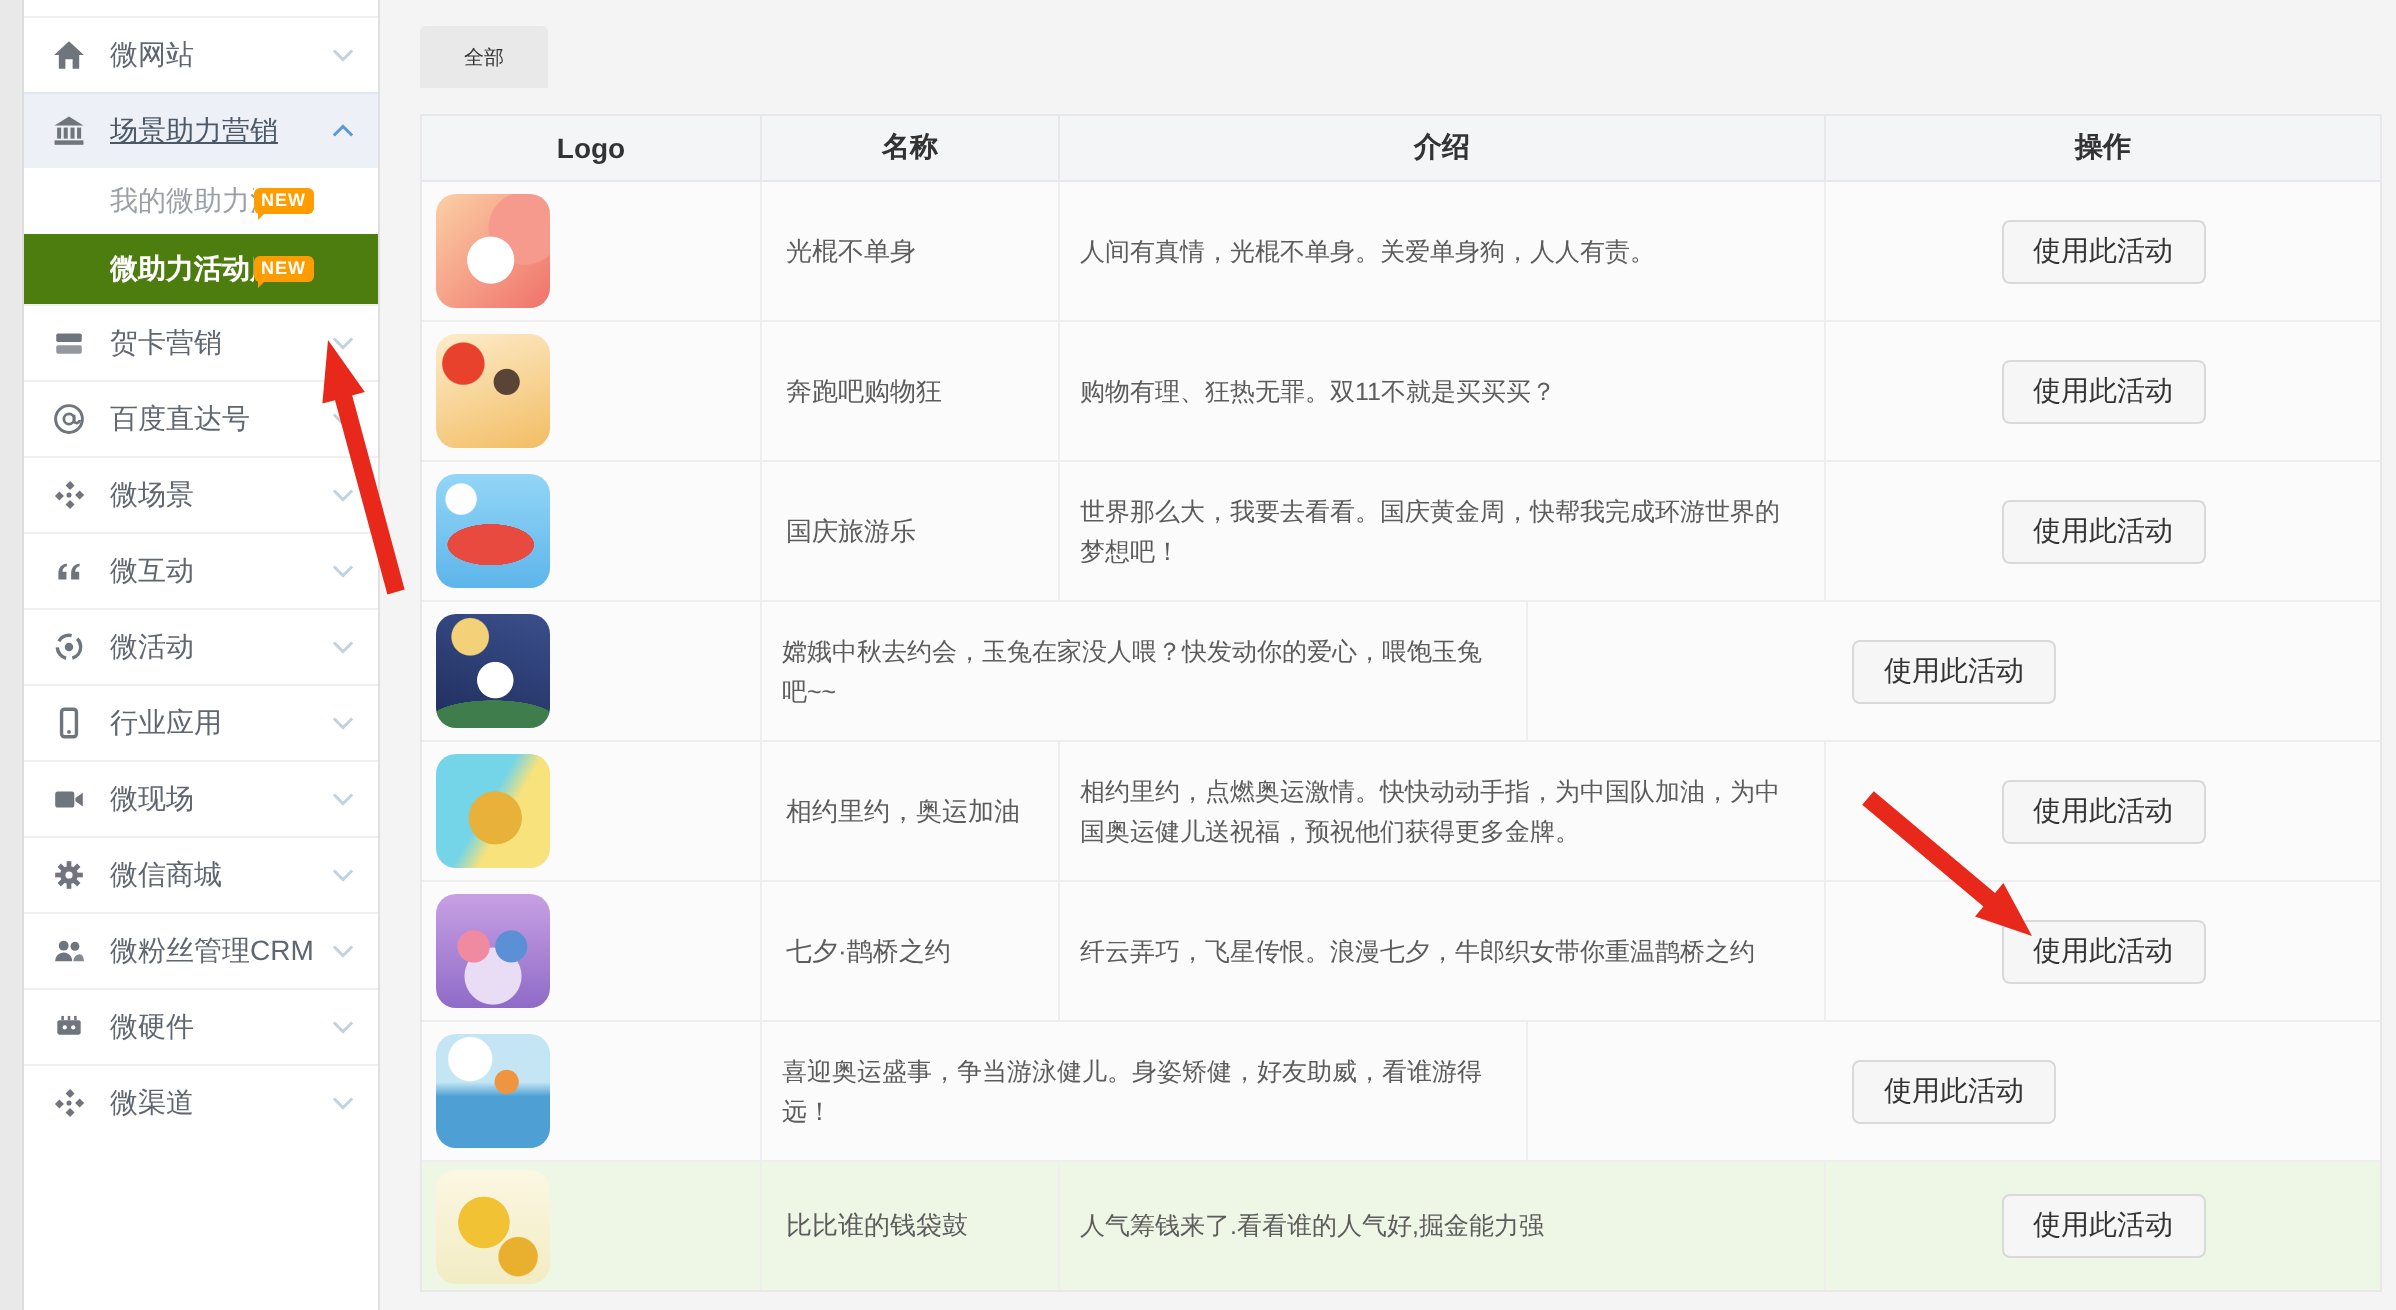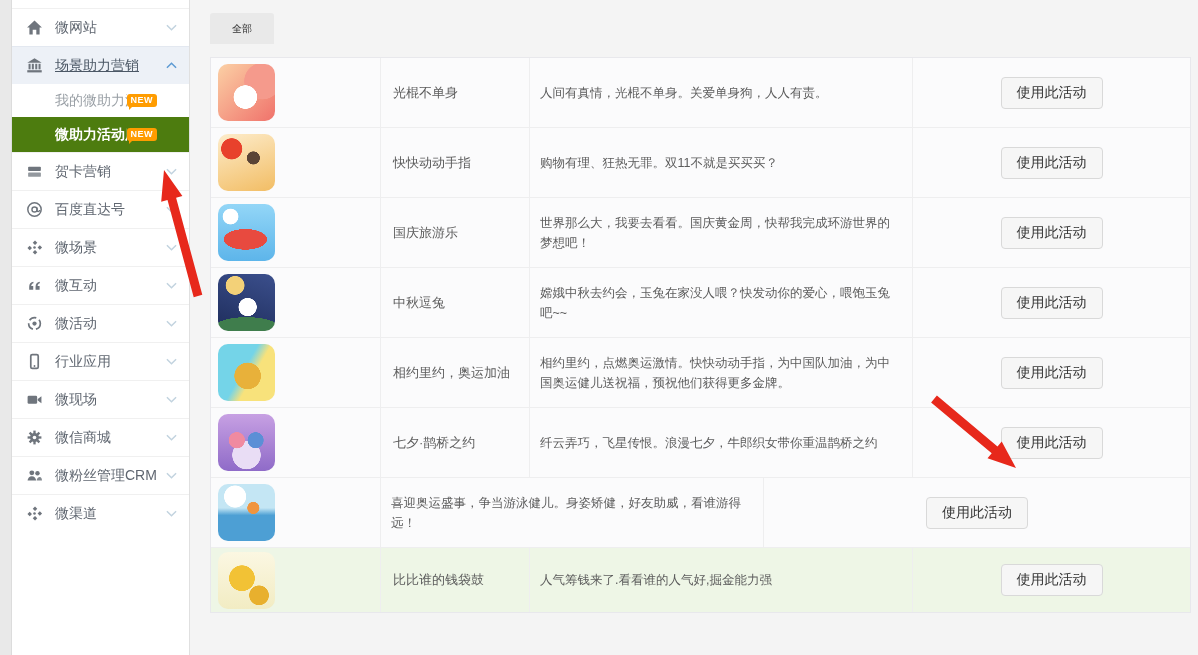--- a/index.html
+++ b/index.html
@@ -264,20 +264,40 @@
           </svg>
         </span>
       <span class="lbl">微粉丝管理CRM</span>
       <span class="chev">
           <svg viewBox="0 0 12 7">
             <path d="M1 1l5 5 5-5" fill="none" stroke="currentColor" stroke-width="1.6"></path>
           </svg>
         </span>
     </div>
 
+    <div class="side-item">
+      <span class="ic">
+          <svg viewBox="0 0 16 16">
+            <rect x="2.5" y="4.8" width="11" height="6.8" rx="1" fill="currentColor"></rect>
+            <g stroke="currentColor" stroke-width="1.2">
+              <line x1="5" y1="2.8" x2="5" y2="4.8"></line>
+              <line x1="8" y1="2.8" x2="8" y2="4.8"></line>
+              <line x1="11" y1="2.8" x2="11" y2="4.8"></line>
+            </g>
+            <circle cx="6" cy="8.2" r="1" fill="#fff"></circle>
+            <circle cx="10" cy="8.2" r="1" fill="#fff"></circle>
+          </svg>
+        </span>
+      <span class="lbl">微硬件</span>
+      <span class="chev">
+          <svg viewBox="0 0 12 7">
+            <path d="M1 1l5 5 5-5" fill="none" stroke="currentColor" stroke-width="1.6"></path>
+          </svg>
+        </span>
+    </div>
 
     <div class="side-item">
       <span class="ic">
           <svg viewBox="0 0 16 16" fill="currentColor">
             <rect x="2" y="7" width="3" height="3" transform="rotate(45 3.5 8.5)"></rect>
             <rect x="7" y="2" width="3" height="3" transform="rotate(45 8.5 3.5)"></rect>
             <rect x="7" y="11" width="3" height="3" transform="rotate(45 8.5 12.5)"></rect>
             <rect x="11.5" y="6.5" width="3" height="3" transform="rotate(45 13 8)"></rect>
             <circle cx="8" cy="8" r="1.2"></circle>
           </svg>
@@ -288,37 +308,43 @@
             <path d="M1 1l5 5 5-5" fill="none" stroke="currentColor" stroke-width="1.6"></path>
           </svg>
         </span>
     </div>
   </nav>
 
   <main class="main">
     <div class="tab">全部</div>
 
     <div class="table">
+      <div class="thead">
+        <div class="th c-logo">Logo</div>
+        <div class="th c-name">名称</div>
+        <div class="th c-desc">介绍</div>
+        <div class="th c-act">操作</div>
+      </div>
 
       <div class="trow">
         <div class="td c-logo">
             <div class="logo logo-dog"></div>
           </div>
         <div class="td c-name">光棍不单身</div>
         <div class="td c-desc">人间有真情，光棍不单身。关爱单身狗，人人有责。</div>
         <div class="td c-act">
             <button class="use-btn">使用此活动</button>
           </div>
       </div>
 
       <div class="trow">
         <div class="td c-logo">
             <div class="logo logo-shopper"></div>
           </div>
-        <div class="td c-name">快快动动手指</div>
+        <div class="td c-name">奔跑吧购物狂</div>
         <div class="td c-desc">购物有理、狂热无罪。双11不就是买买买？</div>
         <div class="td c-act">
             <button class="use-btn">使用此活动</button>
           </div>
       </div>
 
       <div class="trow">
         <div class="td c-logo">
             <div class="logo logo-plane"></div>
           </div>
@@ -326,21 +352,20 @@
         <div class="td c-desc">世界那么大，我要去看看。国庆黄金周，快帮我完成环游世界的梦想吧！</div>
         <div class="td c-act">
             <button class="use-btn">使用此活动</button>
           </div>
       </div>
 
       <div class="trow">
         <div class="td c-logo">
             <div class="logo logo-rabbit"></div>
           </div>
-        <div class="td c-name">中秋逗兔</div>
         <div class="td c-desc">嫦娥中秋去约会，玉兔在家没人喂？快发动你的爱心，喂饱玉兔吧~~</div>
         <div class="td c-act">
             <button class="use-btn">使用此活动</button>
           </div>
       </div>
 
       <div class="trow">
         <div class="td c-logo">
             <div class="logo logo-medal"></div>
           </div>

